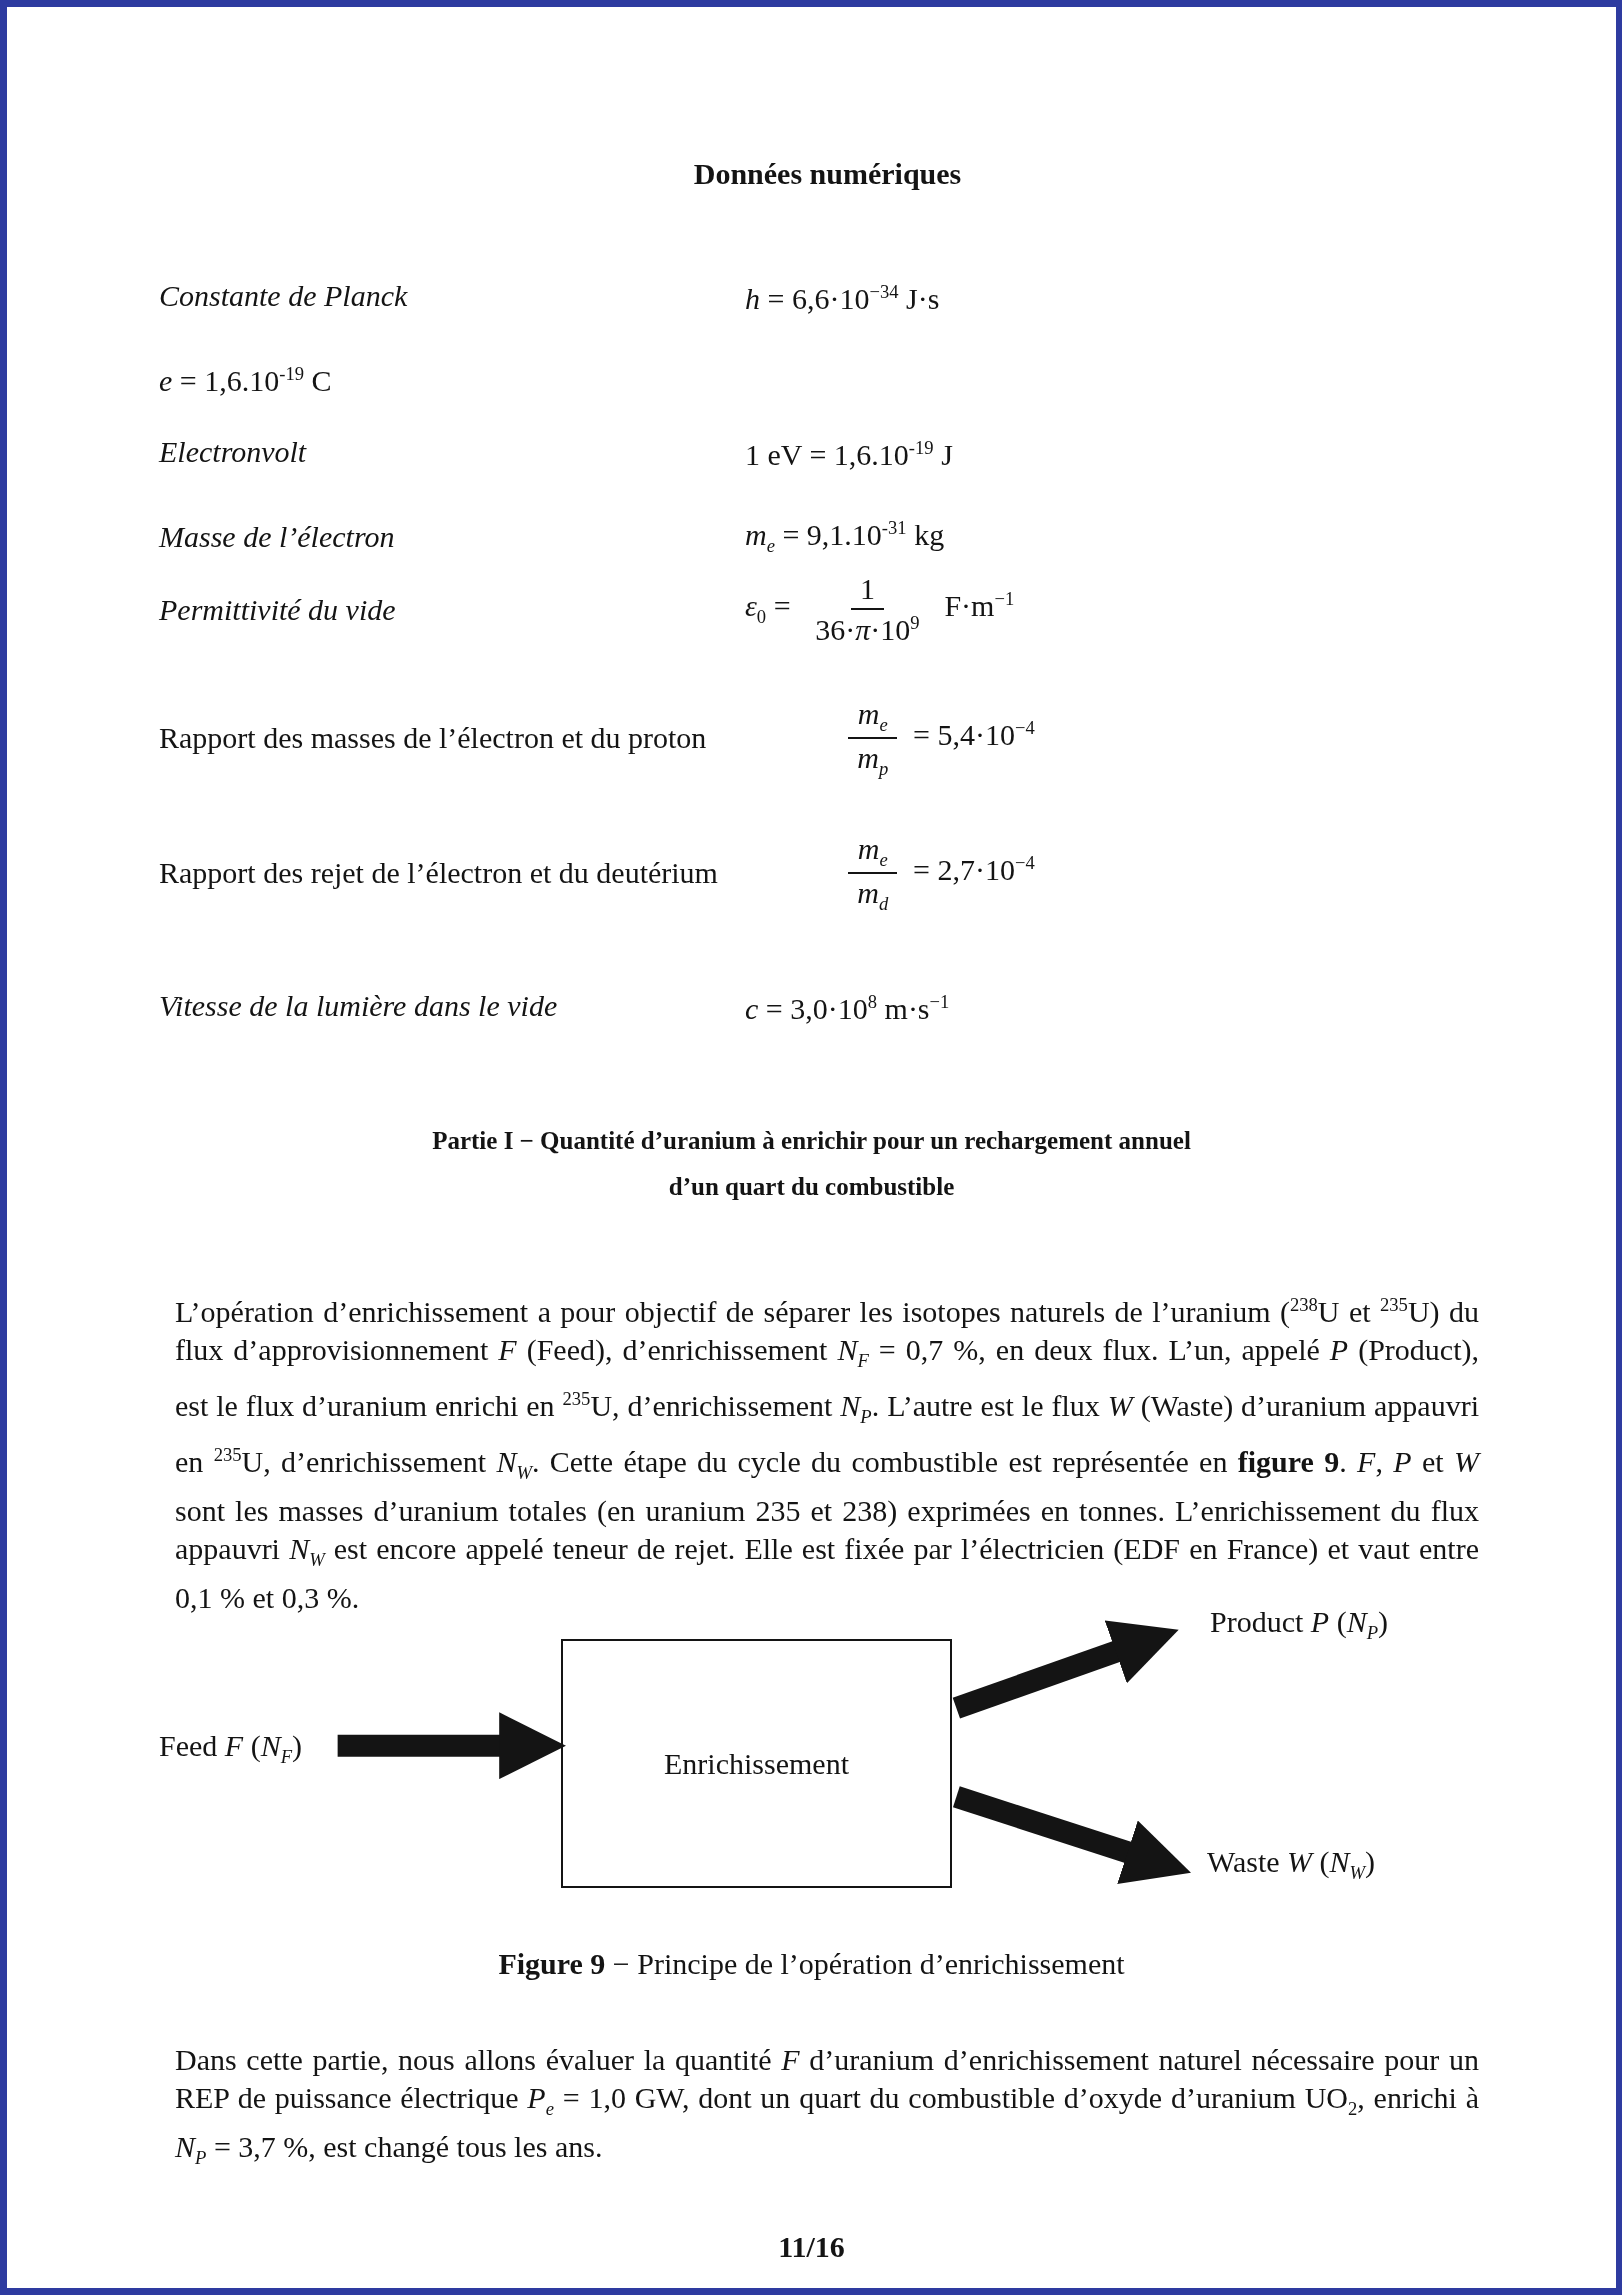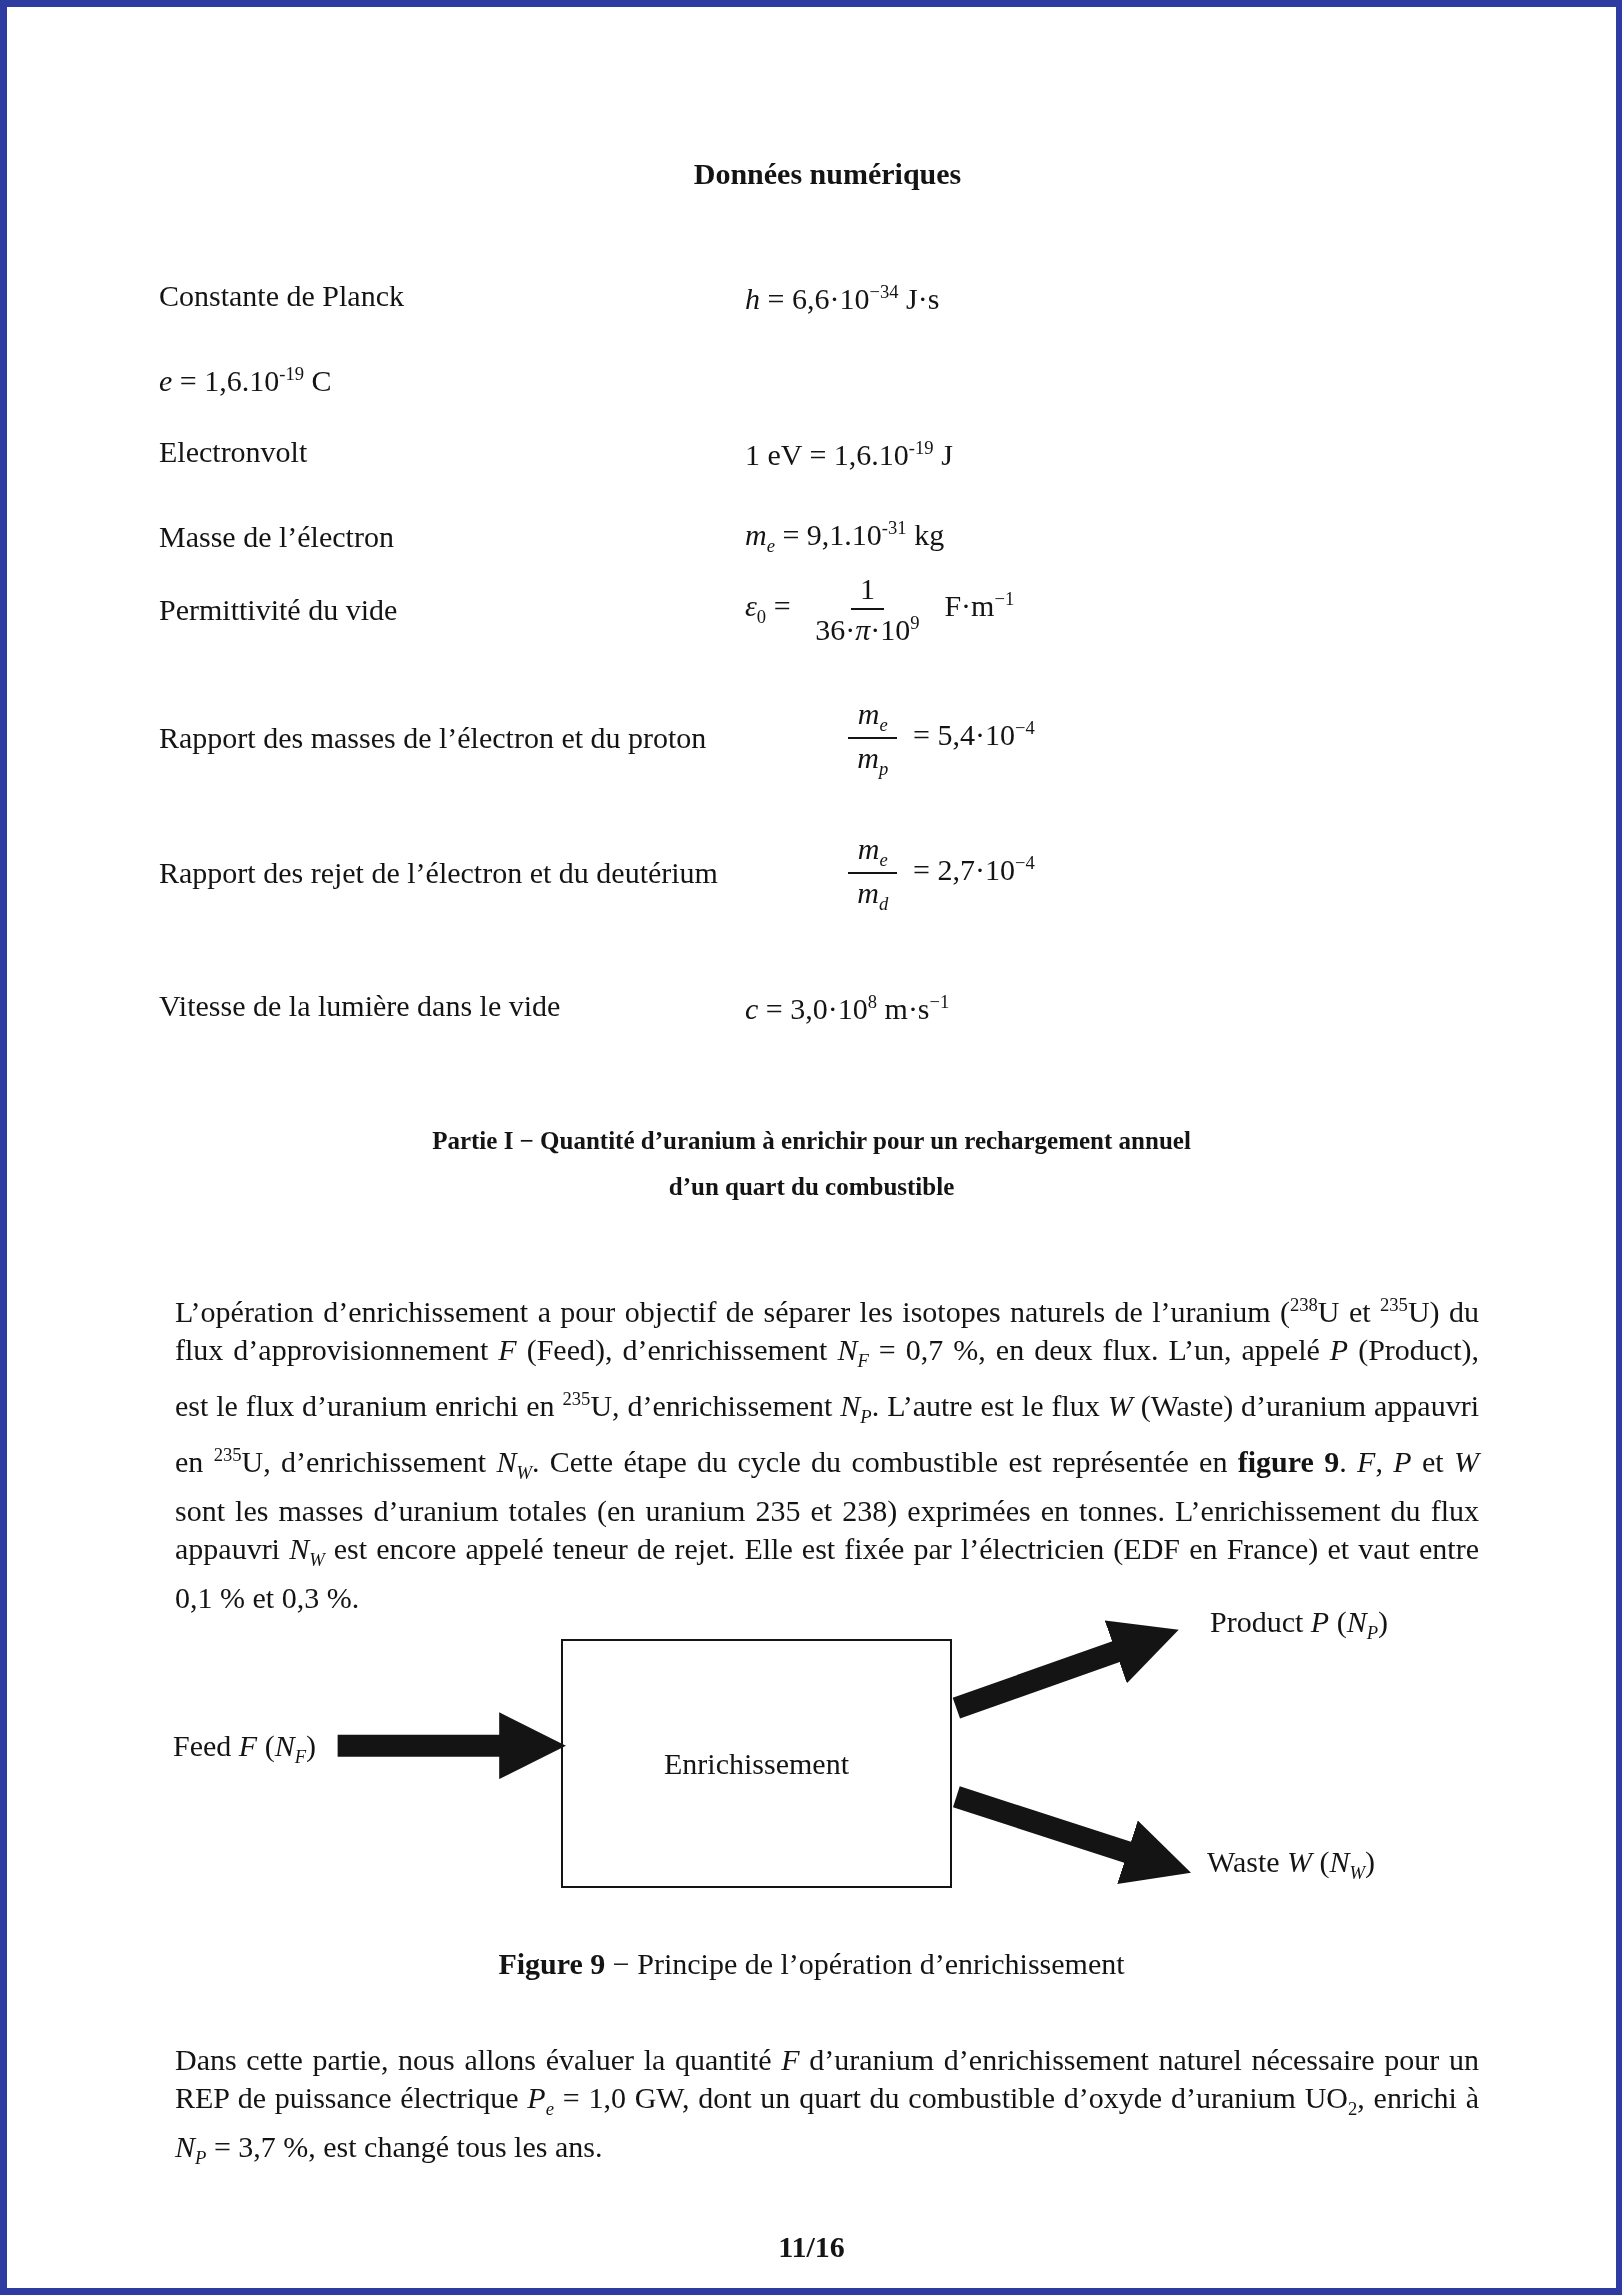--- a/index.html
+++ b/index.html
@@ -15,21 +15,21 @@
     box-sizing:border-box; pointer-events:none; z-index:50;
   }
   .doc-title {
     position:absolute; top:155px; left:16px; width:100%;
     text-align:center; font-weight:bold; font-size:30px;
   }
   .const-row {
     position:absolute; left:159px; right:126px;
     display:flex; align-items:center;
   }
-  .const-label.col-a { width:586px; flex:0 0 586px; }
+  .const-label.col-a { width:586px; flex:0 0 586px;font-style:italic; }
   .const-label.col-b { width:681px; flex:0 0 681px; }
   .const-formula { white-space:nowrap; }
   sup { font-size:0.62em; }
   sub { font-size:0.62em; }
   .frac {
     display:inline-flex; flex-direction:column; align-items:center;
     vertical-align:middle; margin:0 7.9px; line-height:1.15;
   }
   .frac .num { padding:0 9.4px 1.6px 9.4px; border-bottom:2.4px solid #141414; }
   .frac .den { padding:1.6px 9.4px 0 9.4px; }
@@ -42,21 +42,21 @@
     text-align:justify; margin:16px;
   }
   .figure-area { position:absolute; top:1594px; left:0; width:1623px; height:338px; }
   .figure-arrows { position:absolute; top:0; left:0; }
   .enrich-box {
     position:absolute; left:561px; top:45px; width:391px; height:249px;
     border:2.4px solid #141414; box-sizing:border-box;
     display:flex; align-items:center; justify-content:center;
   }
   .fig-label { position:absolute; white-space:nowrap; }
-  .fig-label.feed { left:173px; top:133px; }
+  .fig-label.feed { left:159px; top:133px; }
   .fig-label.product { left:1210px; top:9.4px; }
   .fig-label.waste { left:1207px; top:249px; }
   .figure-caption {
     position:absolute; top:1945px; left:0; width:100%; text-align:center;
   }
   .page-number {
     position:absolute; top:2228px; left:0; width:100%;
     text-align:center; font-weight:bold;
   }
 </style>

